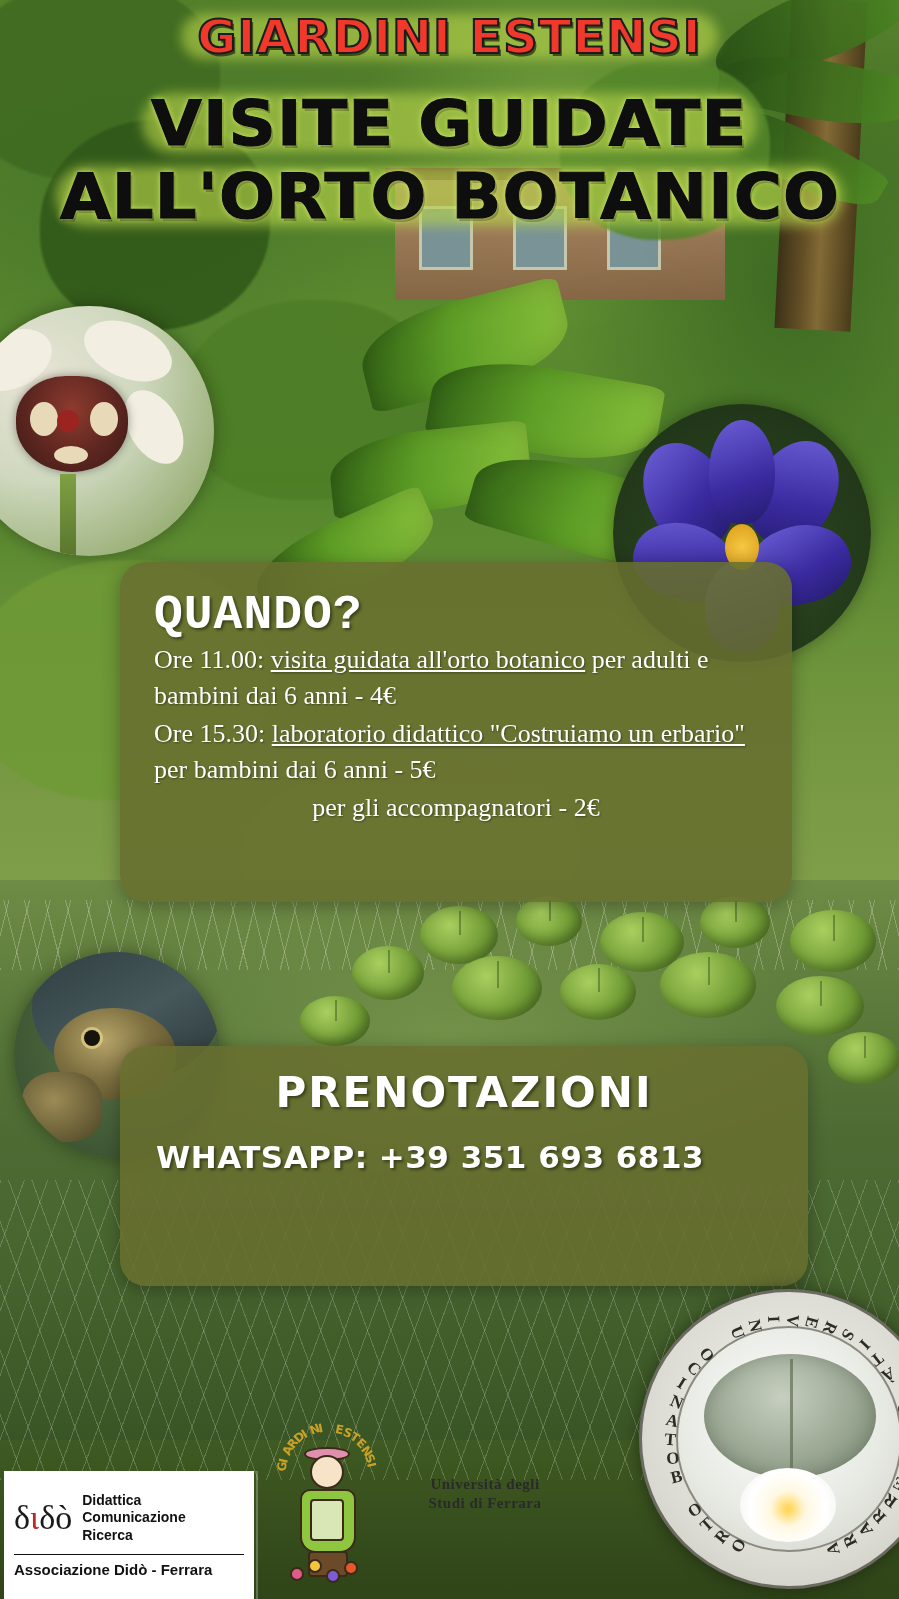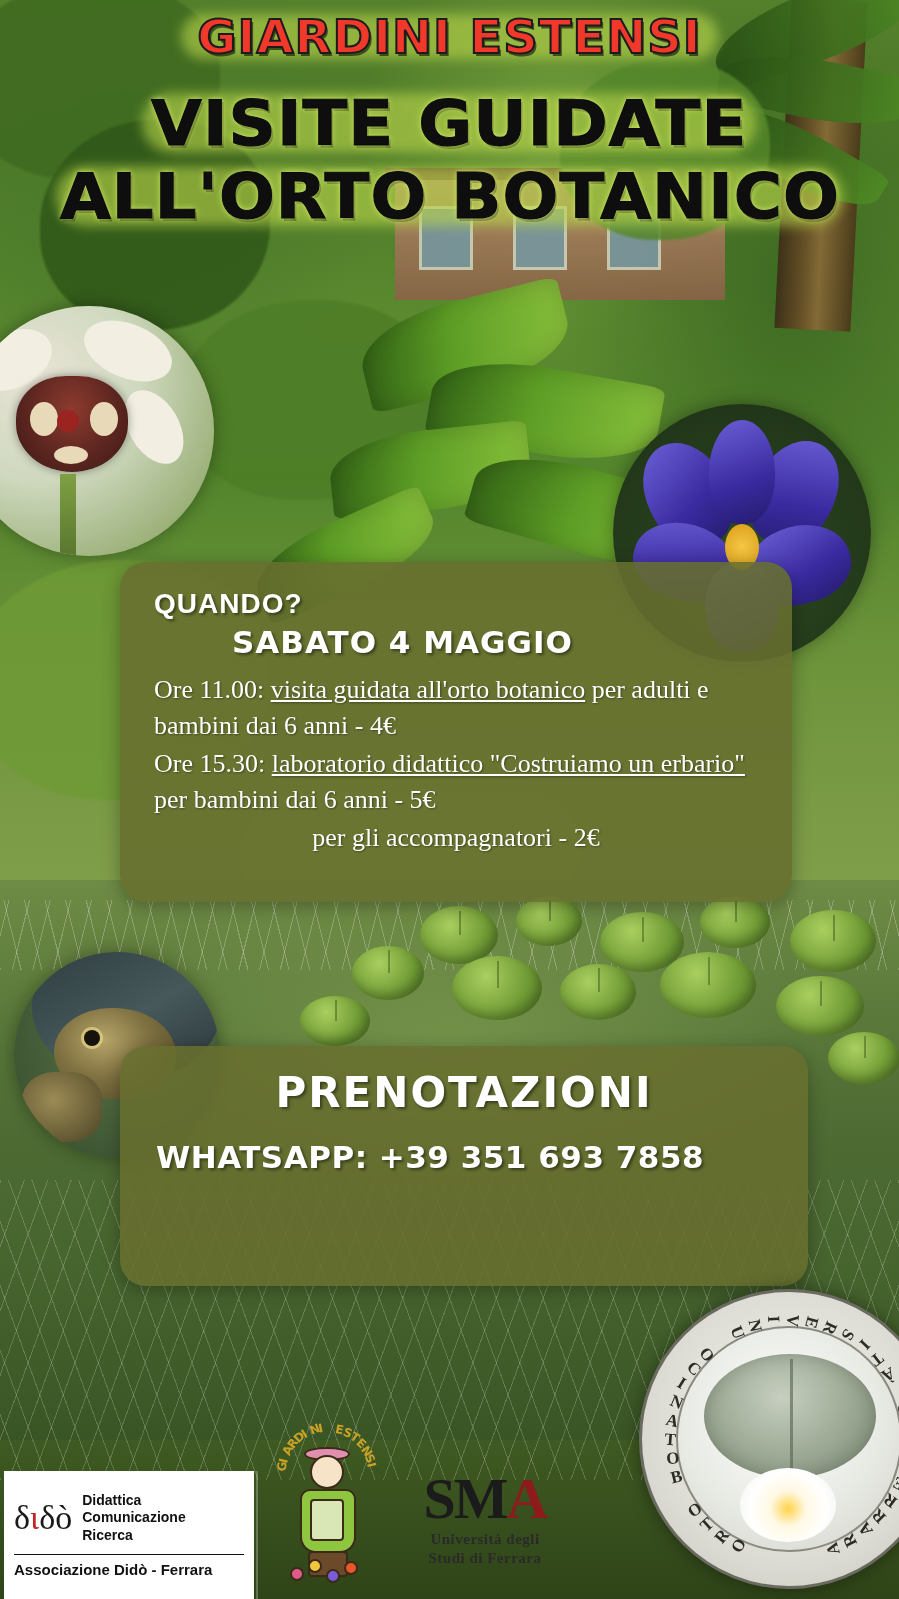--- a/index.html
+++ b/index.html
@@ -328,23 +328,23 @@
     position: absolute;
     background: rgba(104,110,47,.88);
     border-radius: 26px;
     box-shadow: 0 4px 18px rgba(0,0,0,.3);
   }
   #card-when {
     left: 120px; top: 562px; width: 672px; height: 340px;
     padding: 26px 34px 20px;
   }
   .h-quando {
-    font-family: Liberation Sans, sans-serif;
-    font-weight: bold;
-    font-size: 28px;
+    font-family: Liberation Mono, monospace;
+    font-weight: bold;
+    font-size: 48px;
     color: #ffffff;
     letter-spacing: 1px;
     text-shadow: 2px 2px 3px rgba(0,0,0,.45);
   }
   .h-sabato {
     font-family: "DejaVu Sans", sans-serif;
     font-weight: bold;
     font-size: 31px;
     color: #ffffff;
     letter-spacing: 1px;
@@ -587,39 +587,38 @@
 
   <div class="circ" id="photo-turtle">
     <div class="turtle-shell"></div>
     <div class="turtle-head"></div>
     <div class="turtle-eye"></div>
     <div class="turtle-leg"></div>
   </div>
 
   <div class="card" id="card-when">
     <div class="h-quando">QUANDO?</div>
-    <div class="h-sabato">SABATO 4 MAGGIO</div>
     <div class="sched">
       <p>
         <span>Ore 11.00:</span>
         <span class="u">visita guidata all'orto botanico</span><span> per adulti e bambini dai 6 anni - 4€</span>
       </p>
       <p>
         <span>Ore 15.30:</span>
         <span class="u">laboratorio didattico "Costruiamo un erbario"</span><span> per bambini dai 6 anni - 5€</span>
       </p>
       <p class="center">per gli accompagnatori - 2€</p>
     </div>
   </div>
 
   <div class="card" id="card-booking">
     <div class="h-pren">PRENOTAZIONI</div>
     <div class="contact-line">
       <span>WHATSAPP:</span>
-      <span>+39 351 693 7858</span>
+      <span>+39 351 693 6813</span>
     </div>
   </div>
 
   <div id="seal">
     <div class="seal-inner">
       <div class="seal-leaf"></div>
       <div class="seal-flower"></div>
     </div>
     <div class="seal-text" id="seal-text">
         <span style="transform: rotate(-150deg) translate(0px, -124px) rotate(90deg);">O</span>
@@ -702,20 +701,19 @@
       <div class="m-flowers">
         <div class="fl" style="left:0;top:8px;background:#e05b8a;"></div>
         <div class="fl" style="left:18px;top:0;background:#f2c63c;"></div>
         <div class="fl" style="left:36px;top:10px;background:#7b5bd6;"></div>
         <div class="fl" style="left:54px;top:2px;background:#e8572c;"></div>
       </div>
     </div>
   </div>
 
   <div id="logo-unife">
-    <div class="sma"><span>S</span><span>M</span><span class="a">A</span></div>
     <div class="unife-sub">
       <div>Università degli</div>
       <div>Studi di Ferrara</div>
     </div>
   </div>
 
 </div>
 
 </body></html>

